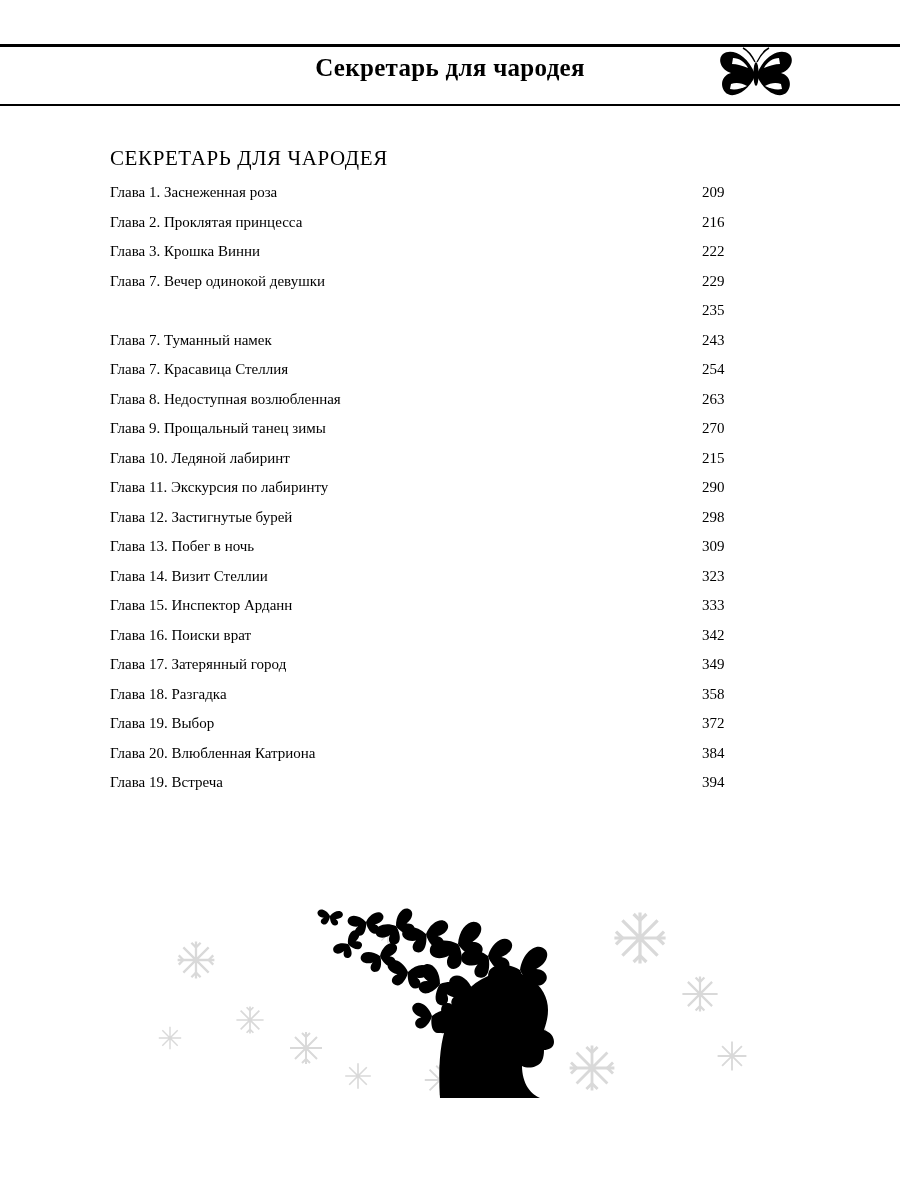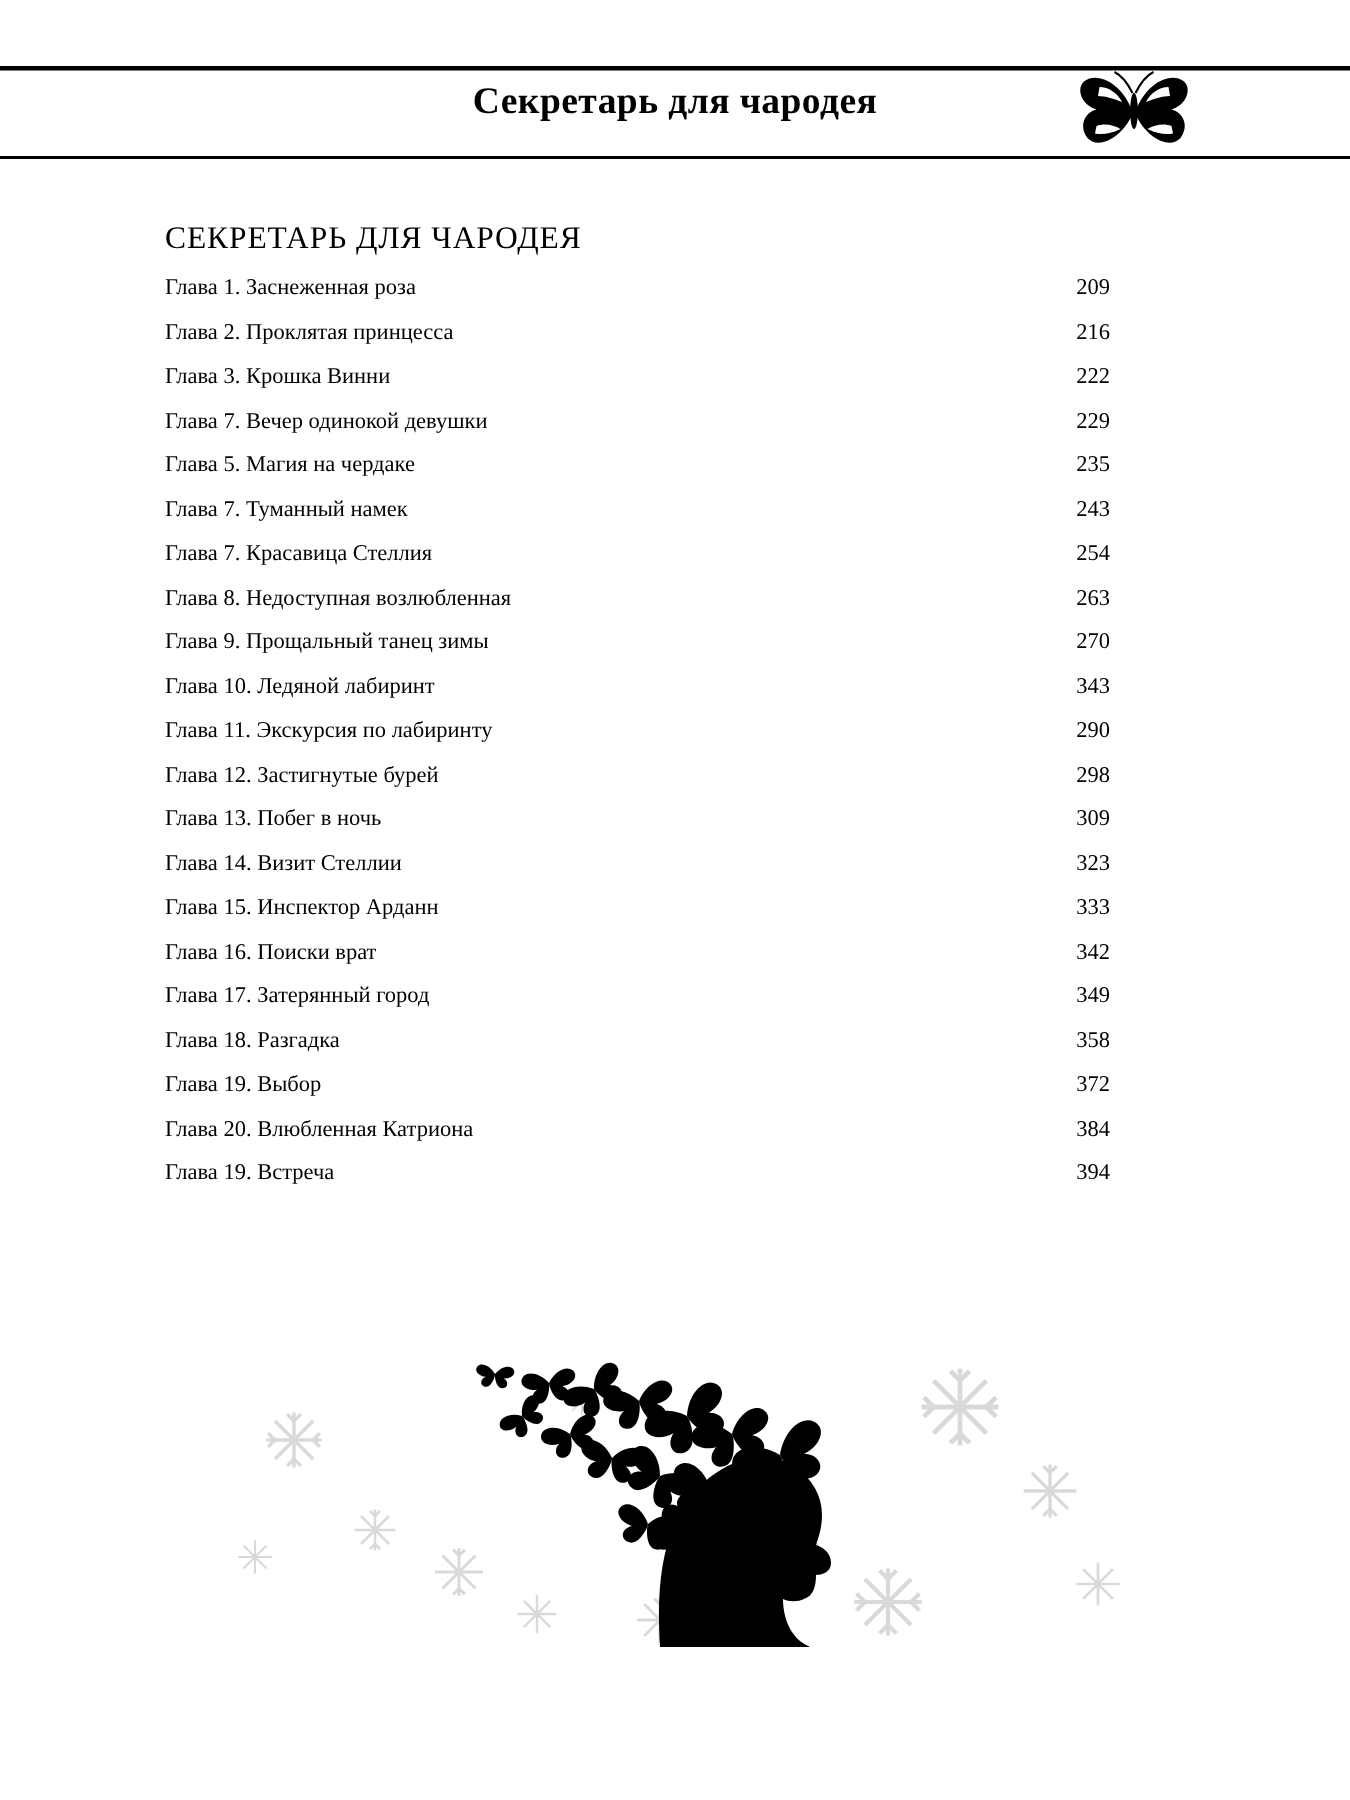--- a/index.html
+++ b/index.html
@@ -96,21 +96,21 @@
     bottom: 0.18em;
     font-size: 17px;
     letter-spacing: 1.1px;
     color: #000;
     font-family: "Liberation Serif", serif;
   }
   .toc-page {
     flex: 0 0 auto;
     padding-left: 8px;
     min-width: 38px;
-    text-align: right;
+    text-align: left;
   }
 
   
   .illustration {
     position: absolute;
     left: 140px;
     top: 898px;
     width: 620px;
     height: 200px;
     background: #ffffff;
@@ -160,21 +160,20 @@
     <span class="toc-title">Глава 3. Крошка Винни</span>
     <span class="toc-leader"></span>
     <span class="toc-page">222</span>
   </div>
   <div class="toc-row">
     <span class="toc-title">Глава 7. Вечер одинокой девушки</span>
     <span class="toc-leader"></span>
     <span class="toc-page">229</span>
   </div>
   <div class="toc-row">
-    <span class="toc-title">Глава 5. Магия на чердаке</span>
     <span class="toc-leader"></span>
     <span class="toc-page">235</span>
   </div>
   <div class="toc-row">
     <span class="toc-title">Глава 7. Туманный намек</span>
     <span class="toc-leader"></span>
     <span class="toc-page">243</span>
   </div>
   <div class="toc-row">
     <span class="toc-title">Глава 7. Красавица Стеллия</span>
@@ -187,21 +186,21 @@
     <span class="toc-page">263</span>
   </div>
   <div class="toc-row">
     <span class="toc-title">Глава 9. Прощальный танец зимы</span>
     <span class="toc-leader"></span>
     <span class="toc-page">270</span>
   </div>
   <div class="toc-row">
     <span class="toc-title">Глава 10. Ледяной лабиринт</span>
     <span class="toc-leader"></span>
-    <span class="toc-page">343</span>
+    <span class="toc-page">215</span>
   </div>
   <div class="toc-row">
     <span class="toc-title">Глава 11. Экскурсия по лабиринту</span>
     <span class="toc-leader"></span>
     <span class="toc-page">290</span>
   </div>
   <div class="toc-row">
     <span class="toc-title">Глава 12. Застигнутые бурей</span>
     <span class="toc-leader"></span>
     <span class="toc-page">298</span>

